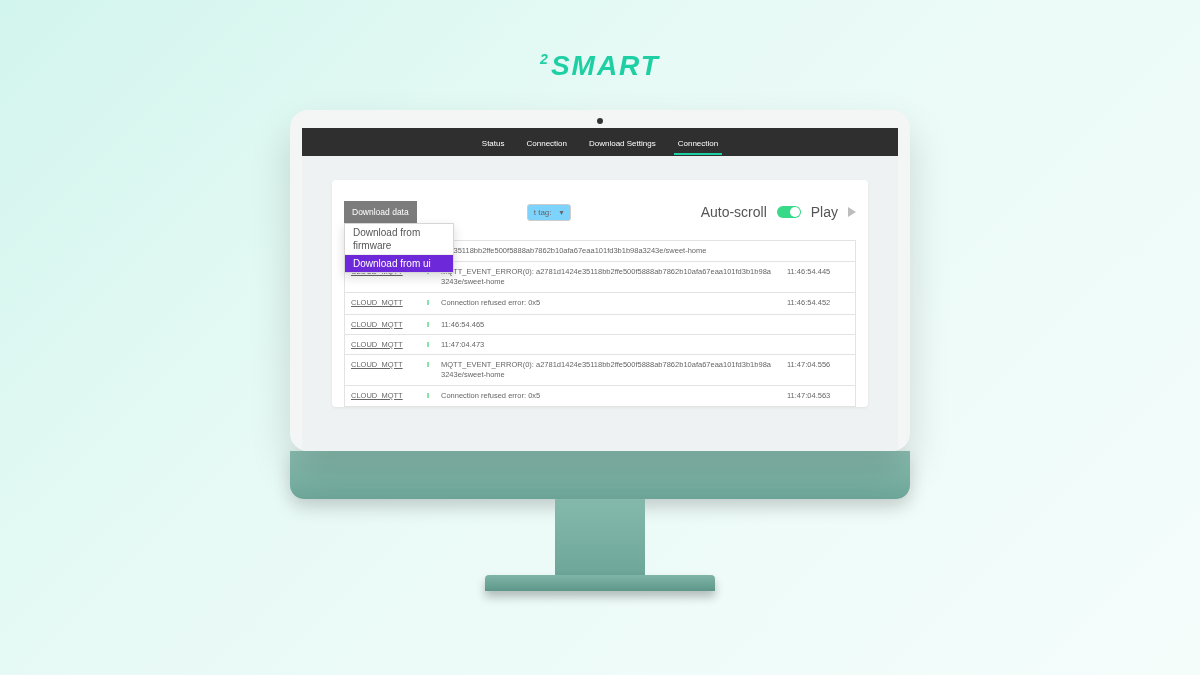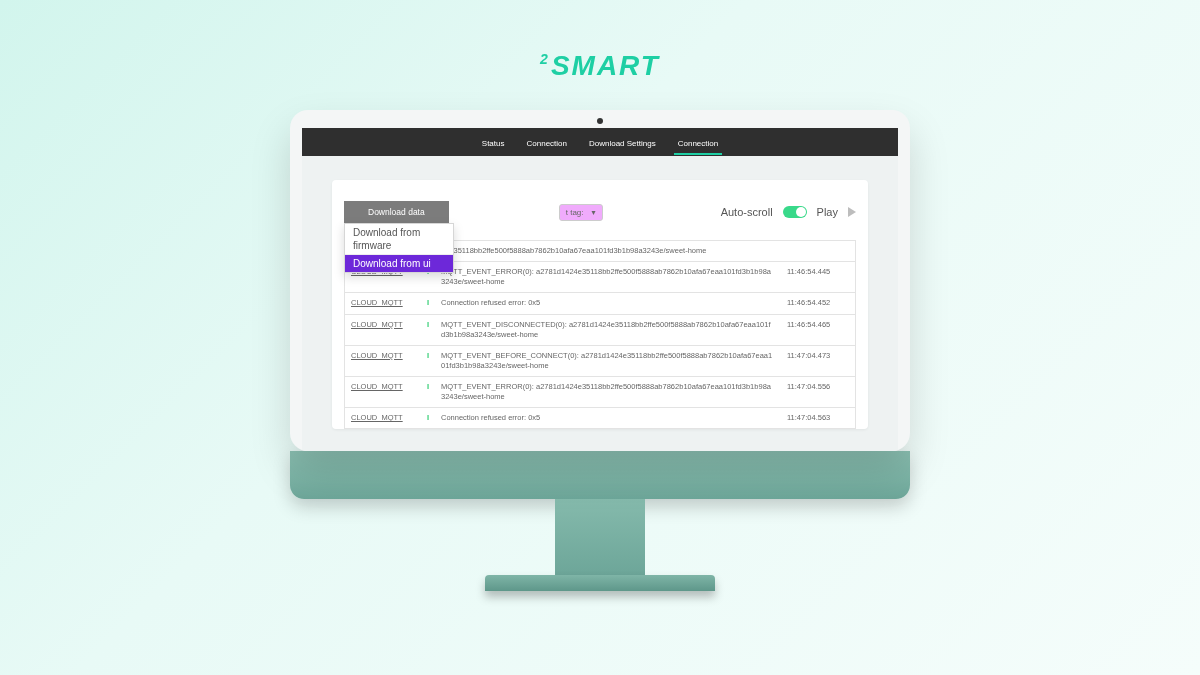--- a/index.html
+++ b/index.html
@@ -130,21 +130,21 @@
     position: relative;
     height: 40px;
   }
 
   
   .dd-wrap { position: relative; }
   .dd-trigger {
     background: #7c7c7c;
     color: #fff;
     font-size: 8.5px;
-    padding: 6px 24px;
+    padding: 6px 8px;
     border: none;
     cursor: pointer;
     display: inline-block;
   }
   .dd-menu {
     position: absolute;
     top: 100%;
     left: 0;
     width: 110px;
     background: #fff;
@@ -175,34 +175,34 @@
     align-items: center;
     gap: 4px;
   }
   .tag-select .box {
     border: 1px solid #ccc;
     border-radius: 3px;
     padding: 3px 6px;
     display: flex;
     align-items: center;
     gap: 8px;
-    background: #f0abfc;
+    background: #7dd3fc;
     cursor: pointer;
   }
   .tag-select .chev {
     font-size: 8px;
   }
 
   .spacer { flex: 1; }
 
   .right-controls {
     display: flex;
     align-items: center;
     gap: 10px;
-    font-size: 11px;
+    font-size: 14px;
     color: #555;
   }
   .toggle {
     width: 24px; height: 12px;
     background: #39d98a;
     border-radius: 6px;
     position: relative;
     cursor: pointer;
   }
   .toggle::after {
@@ -307,27 +307,25 @@
               </div>
               <div class="row">
                 <div class="src">CLOUD_MQTT</div>
                 <div class="lvl">I</div>
                 <div class="msg">Connection refused error: 0x5</div>
                 <div class="ts">11:46:54.452</div>
               </div>
               <div class="row">
                 <div class="src">CLOUD_MQTT</div>
                 <div class="lvl">I</div>
-                <div class="msg">MQTT_EVENT_DISCONNECTED(0): a2781d1424e35118bb2ffe500f5888ab7862b10afa67eaa101fd3b1b98a3243e/sweet-home</div>
                 <div class="ts">11:46:54.465</div>
               </div>
               <div class="row">
                 <div class="src">CLOUD_MQTT</div>
                 <div class="lvl">I</div>
-                <div class="msg">MQTT_EVENT_BEFORE_CONNECT(0): a2781d1424e35118bb2ffe500f5888ab7862b10afa67eaa101fd3b1b98a3243e/sweet-home</div>
                 <div class="ts">11:47:04.473</div>
               </div>
               <div class="row">
                 <div class="src">CLOUD_MQTT</div>
                 <div class="lvl">I</div>
                 <div class="msg">MQTT_EVENT_ERROR(0): a2781d1424e35118bb2ffe500f5888ab7862b10afa67eaa101fd3b1b98a3243e/sweet-home</div>
                 <div class="ts">11:47:04.556</div>
               </div>
               <div class="row">
                 <div class="src">CLOUD_MQTT</div>

